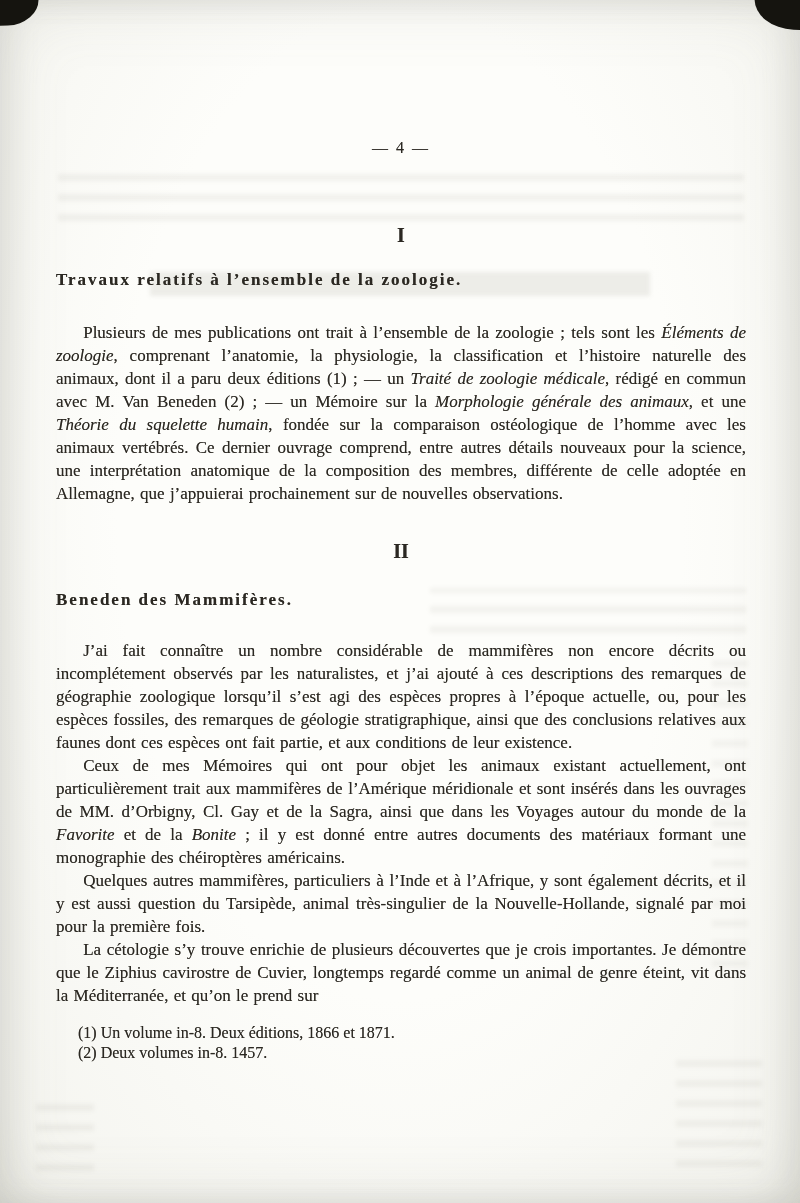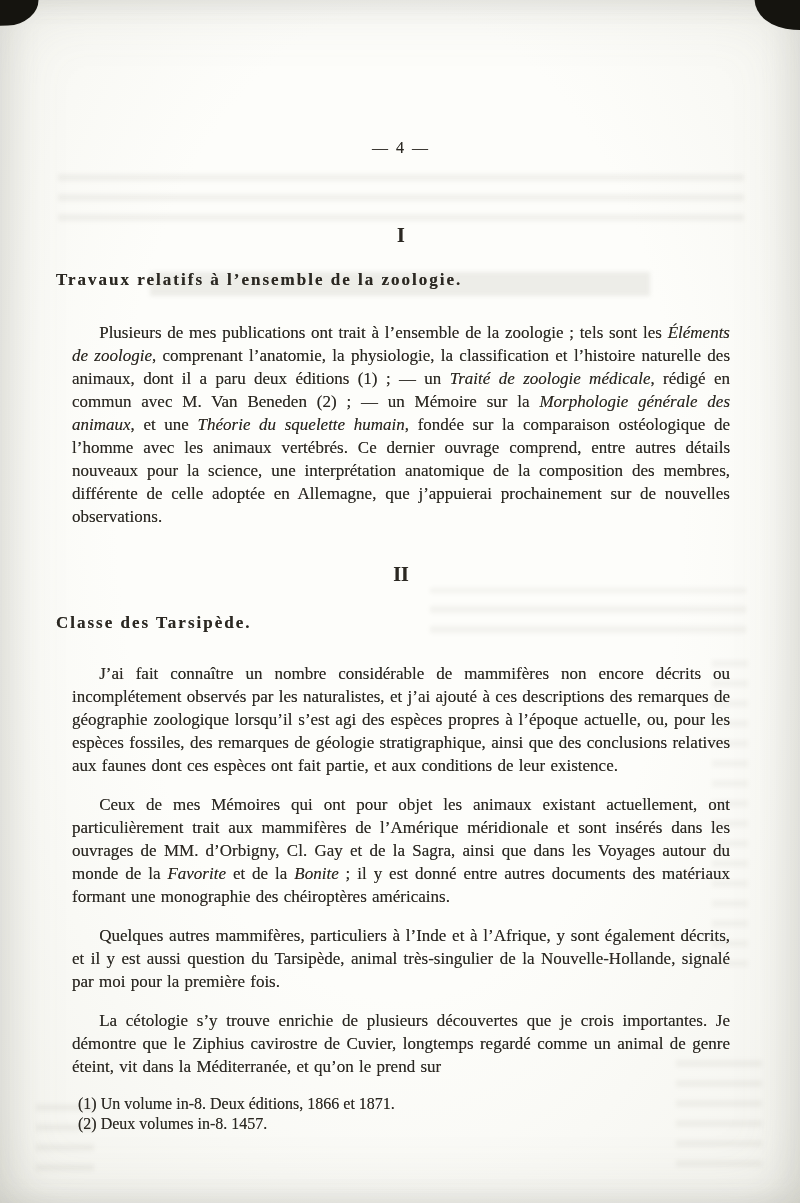--- a/index.html
+++ b/index.html
@@ -35,21 +35,21 @@
     font-size:17px;
     line-height:23px;
     text-shadow:0 0 .4px rgba(43,40,34,.55);
   }
   .page-number{text-align:center;font-size:16px;letter-spacing:2px;margin:0 0 64px 0;}
   .numeral{text-align:center;font-weight:bold;font-size:20px;line-height:24px;margin:0 0 22px 0;}
   .heading{text-align:left;font-weight:bold;font-size:17px;line-height:22px;letter-spacing:2px;margin:0 0 30px 0;}
   .sec2{margin-top:34px;}
   .sec2 .numeral{margin-bottom:26px;}
   .sec2 .heading{margin-bottom:28px;}
-  p.para{margin:16px;text-align:justify;text-indent:1.6em;word-spacing:1px;}
+  p.para{margin:0;text-align:justify;text-indent:1.6em;word-spacing:1px;}
   p.para i{font-style:italic;}
   .footnotes{margin-top:16px;font-size:16px;line-height:20px;padding-left:22px;}
   .footnotes p{margin:0;}
 </style>
 </head>
 <body>
 
 <div class="page">
 
   <div class="corner tl"></div>
@@ -67,21 +67,21 @@
     <div class="page-number">— 4 —</div>
 
     <section class="sec1">
       <div class="numeral">I</div>
       <h2 class="heading">Travaux relatifs à l’ensemble de la zoologie.</h2>
       <p class="para"><span>Plusieurs de mes publications ont trait à l’ensemble de la zoologie ; tels sont les </span><i>Éléments de zoologie</i><span>, comprenant l’anatomie, la physiologie, la classification et l’histoire naturelle des animaux, dont il a paru deux éditions (1) ; — un </span><i>Traité de zoologie médicale</i><span>, rédigé en commun avec M. Van Beneden (2) ; — un Mémoire sur la </span><i>Morphologie générale des animaux</i><span>, et une </span><i>Théorie du squelette humain</i><span>, fondée sur la comparaison ostéologique de l’homme avec les animaux vertébrés. Ce dernier ouvrage comprend, entre autres détails nouveaux pour la science, une interprétation anatomique de la composition des membres, différente de celle adoptée en Allemagne, que j’appuierai prochainement sur de nouvelles observations.</span></p>
     </section>
 
     <section class="sec2">
       <div class="numeral">II</div>
-      <h2 class="heading">Classe des Tarsipède.</h2>
+      <h2 class="heading">Beneden des Mammifères.</h2>
       <p class="para"><span>J’ai fait connaître un nombre considérable de mammifères non encore décrits ou incomplétement observés par les naturalistes, et j’ai ajouté à ces descriptions des remarques de géographie zoologique lorsqu’il s’est agi des espèces propres à l’époque actuelle, ou, pour les espèces fossiles, des remarques de géologie stratigraphique, ainsi que des conclusions relatives aux faunes dont ces espèces ont fait partie, et aux conditions de leur existence.</span></p>
       <p class="para"><span>Ceux de mes Mémoires qui ont pour objet les animaux existant actuellement, ont particulièrement trait aux mammifères de l’Amérique méridionale et sont insérés dans les ouvrages de MM. d’Orbigny, Cl. Gay et de la Sagra, ainsi que dans les Voyages autour du monde de la </span><i>Favorite</i><span> et de la </span><i>Bonite</i><span> ; il y est donné entre autres documents des matériaux formant une monographie des chéiroptères américains.</span></p>
       <p class="para"><span>Quelques autres mammifères, particuliers à l’Inde et à l’Afrique, y sont également décrits, et il y est aussi question du Tarsipède, animal très-singulier de la Nouvelle-Hollande, signalé par moi pour la première fois.</span></p>
       <p class="para"><span>La cétologie s’y trouve enrichie de plusieurs découvertes que je crois importantes. Je démontre que le Ziphius cavirostre de Cuvier, longtemps regardé comme un animal de genre éteint, vit dans la Méditerranée, et qu’on le prend sur</span></p>
     </section>
 
     <div class="footnotes">
       <p>(1) Un volume in-8. Deux éditions, 1866 et 1871.</p>
       <p>(2) Deux volumes in-8. 1457.</p>
     </div>

